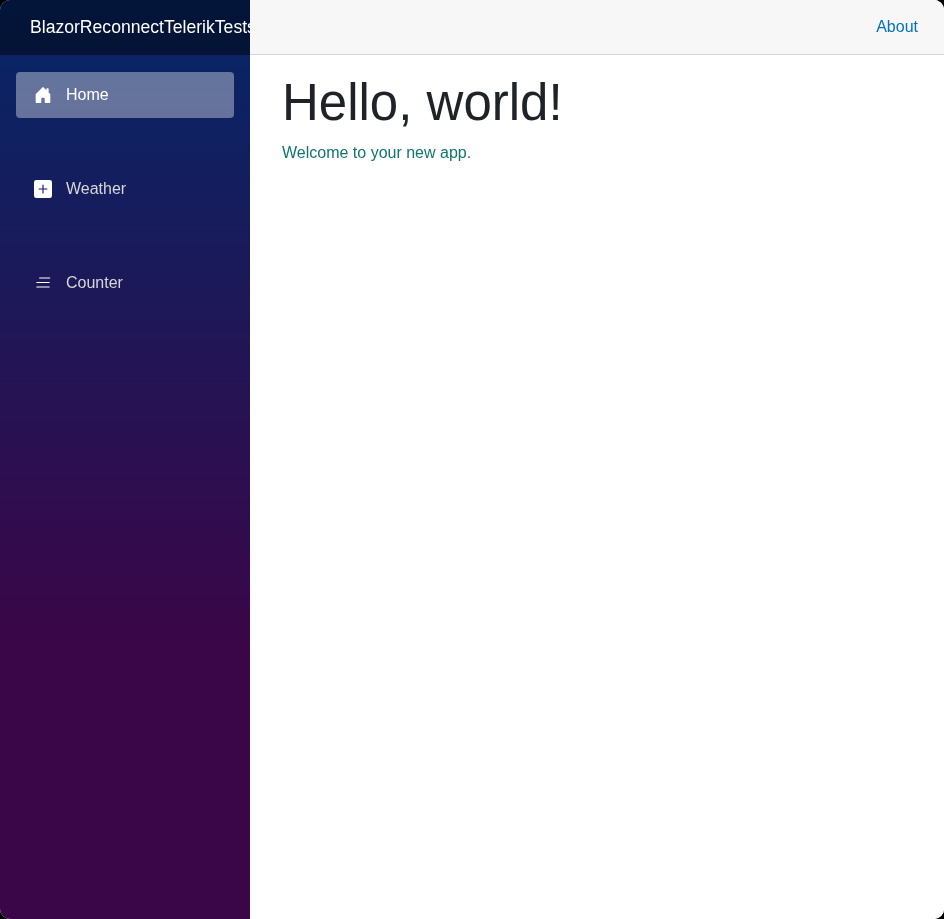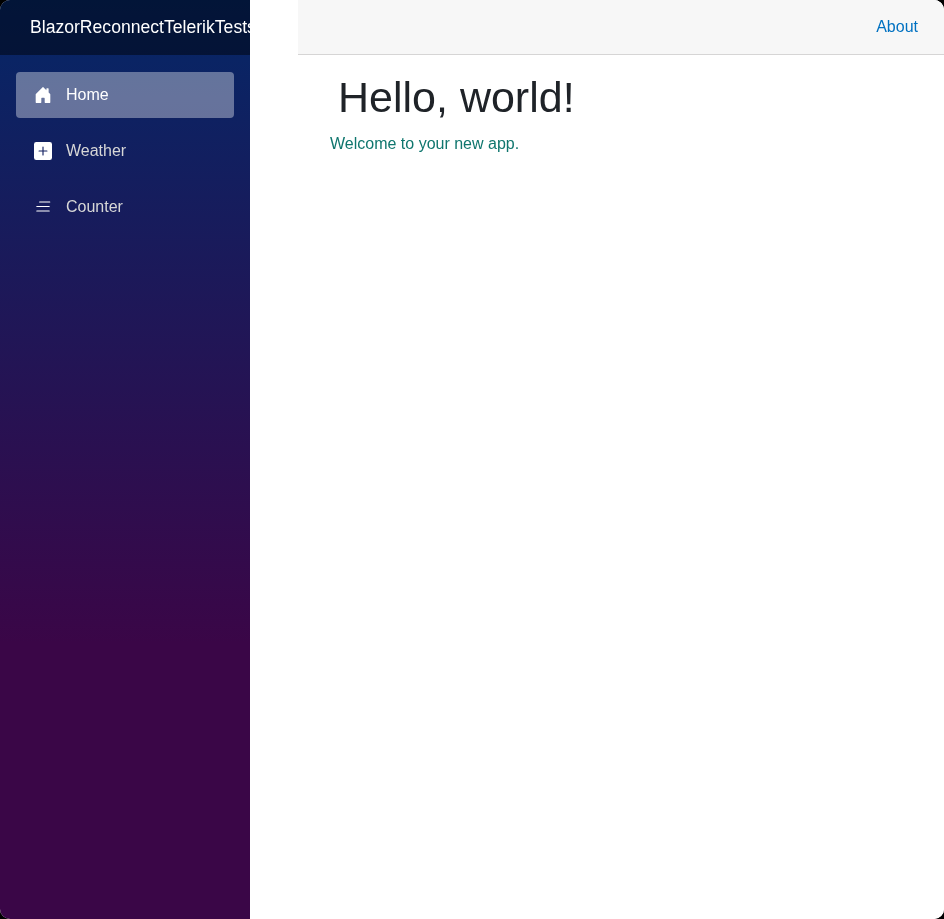--- a/index.html
+++ b/index.html
@@ -37,20 +37,21 @@
   .brand {
     color: #ffffff;
     font-size: 17.6px;
     text-decoration: none;
     white-space: nowrap;
   }
   .nav {
     display: flex;
     flex-direction: column;
     padding: 17px 16px 0 16px;
+    gap: 38px;
   }
   .nav-item {
     display: flex;
     align-items: center;
     height: 46px;
     margin-bottom: 10px;
     padding-left: 18px;
     border-radius: 4px;
     color: #d7d7d7;
     font-size: 16px;
@@ -71,21 +72,20 @@
     flex: 0 0 18px;
   }
   .nav-icon svg { width: 18px; height: 18px; display: block; }
   
   .main {
     position: absolute;
     left: 250px; top: 0; right: 0; bottom: 0;
     background: #ffffff;
     display: flex;
     flex-direction: column;
-    padding-left: 48px;
   }
   .top-row {
     height: 55px;
     flex: 0 0 55px;
     background-color: #f7f7f7;
     border-bottom: 1px solid #d6d5d5;
     display: flex;
     align-items: center;
     justify-content: flex-end;
     padding-right: 26px;
@@ -93,26 +93,25 @@
   .about-link {
     color: #0071c1;
     font-size: 16px;
     text-decoration: none;
     cursor: pointer;
   }
   .content {
     padding: 17px 32px;
   }
   .content h1 {
-    font-size: 43px;
+    font-size: 51px;
     font-weight: 400;
     line-height: 1.2;
     color: #1f2328;
     margin-bottom: 8px;
-    margin-left: 8px;
   }
   .content p {
     font-size: 16px;
     line-height: 1.5;
     color: #0f766e;
   }
 </style>
 </head>
 <body>
 

